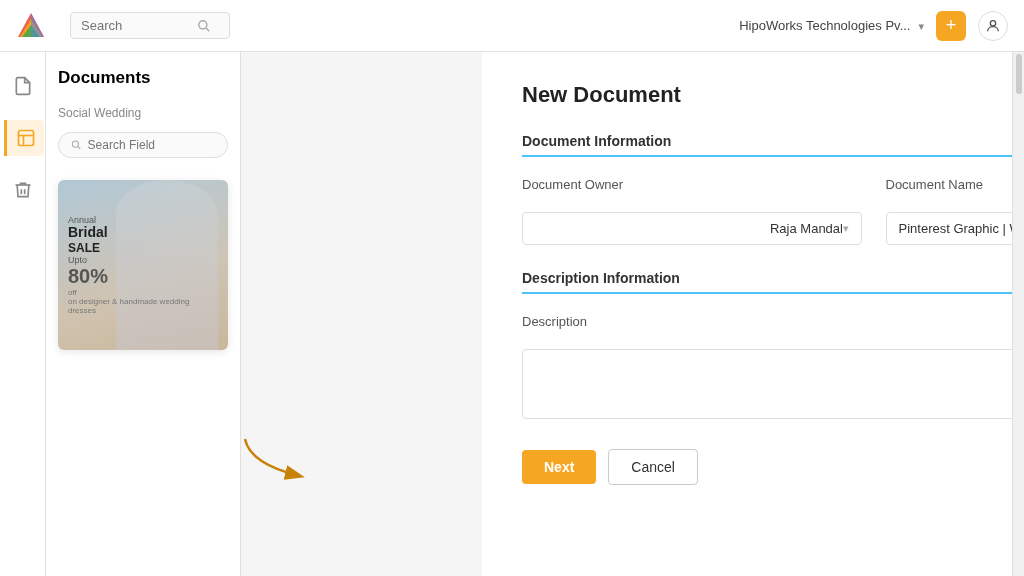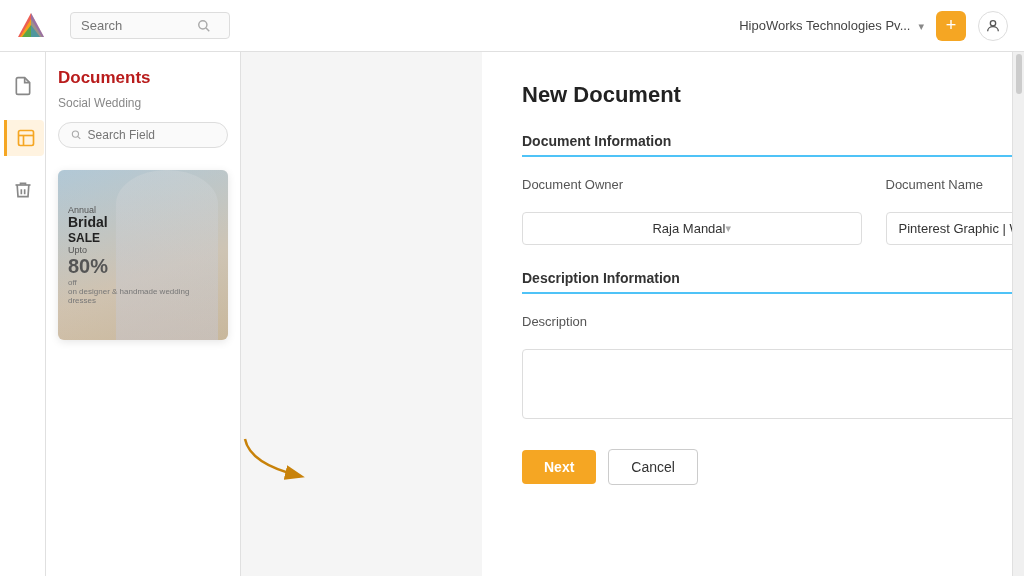--- a/index.html
+++ b/index.html
@@ -50,21 +50,21 @@
       color: #888; font-size: 18px;
     }
     .sidebar-icon.active { background: #fff3e0; color: #f5a623; border-left: 3px solid #f5a623; border-radius: 0 4px 4px 0; width: 40px; margin-left: 3px; }
 
     
     .docs-panel {
       position: fixed; top: 52px; left: 46px; bottom: 0;
       width: 195px; background: #fff; border-right: 1px solid #e0e0e0;
       padding: 16px 12px; overflow-y: auto;
     }
-    .docs-panel h2 { font-size: 17px; font-weight: 700; color: #b91c1c; margin-bottom: 8px; }
+    .docs-panel h2 { font-size: 17px; font-weight: 700; color: #000000; margin-bottom: 18px; }
     .docs-panel .sub { font-size: 12px; color: #888; margin-bottom: 12px; }
     .search-field {
       display: flex; align-items: center;
       border: 1px solid #ddd; border-radius: 20px;
       padding: 5px 12px; gap: 6px; background: #fafafa; margin-bottom: 22px;
     }
     .search-field input { border: none; background: transparent; outline: none; font-size: 12px; color: #888; width: 100%; }
 
     .doc-thumb {
       width: 100%; border-radius: 6px; overflow: hidden;
@@ -109,21 +109,21 @@
       margin-bottom: 20px; display: inline-block; width: 100%;
     }
     .section-header.desc-header { border-bottom-color: #4fc3f7; }
 
     .form-row { display: flex; gap: 24px; margin-bottom: 24px; }
     .form-group { display: flex; flex-direction: column; gap: 20px; flex: 1; }
     .form-label { font-size: 13px; color: #555; font-weight: 500; }
     .form-select {
       border: 1px solid #ddd; border-radius: 4px;
       padding: 8px 12px; font-size: 13px; color: #333;
-      display: flex; align-items: center; justify-content: center;
+      display: flex; align-items: center; justify-content: flex-end;
       cursor: pointer; background: #fff;
     }
     .form-input {
       border: 1px solid #ddd; border-radius: 4px;
       padding: 8px 12px; font-size: 13px; color: #333;
       outline: none; width: 100%;
     }
 
     .desc-section { margin-bottom: 24px; }
     .desc-textarea {

